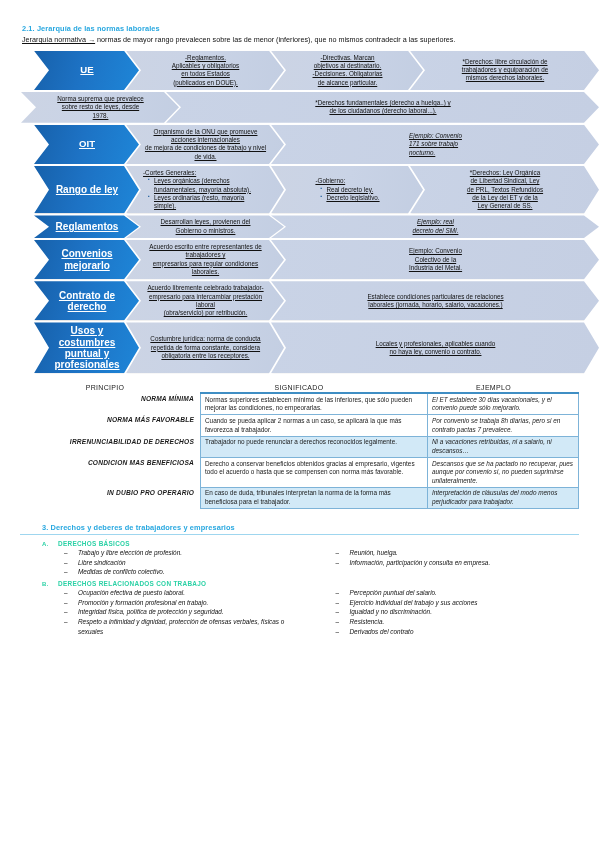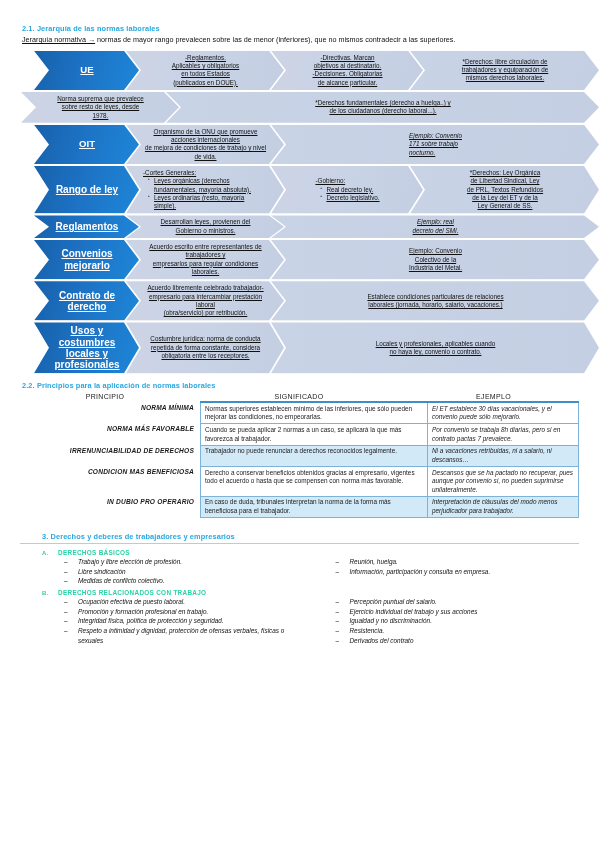--- a/index.html
+++ b/index.html
@@ -250,39 +250,38 @@
           </div>
         </div>
         <div class="chev body w-c tail">
           <div>
             <div>Establece condiciones particulares de relaciones</div>
             <div>laborales (jornada, horario, salario, vacaciones.)</div>
           </div>
         </div>
       </div>
       <div class="prow">
-        <div class="chev lbl xsmall">Usos y costumbres locales y profesionales</div>
+        <div class="chev lbl xsmall">Usos y costumbres puntual y profesionales</div>
         <div class="chev body w-a">
           <div>
             <div>Costumbre jurídica: norma de conducta</div>
             <div>repetida de forma constante, considera</div>
             <div>obligatoria entre los receptores.</div>
           </div>
         </div>
         <div class="chev body w-c tail">
           <div>
             <div>Locales y profesionales, aplicables cuando</div>
             <div>no haya ley, convenio o contrato.</div>
           </div>
         </div>
       </div>
     </div>
 
   <div style="height:6px"></div>
-  <div class="sec-h">2.2. Principios para la aplicación de normas laborales</div>
   <div class="tbl-wrap">
     <div class="thead">
       <div class="c1">PRINCIPIO</div>
       <div class="c2">SIGNIFICADO</div>
       <div class="c3">EJEMPLO</div>
     </div>
     <table class="principios">
       <tbody id="principios-body">
           <tr class="first">
             <td class="c1">NORMA MÍNIMA</td>

